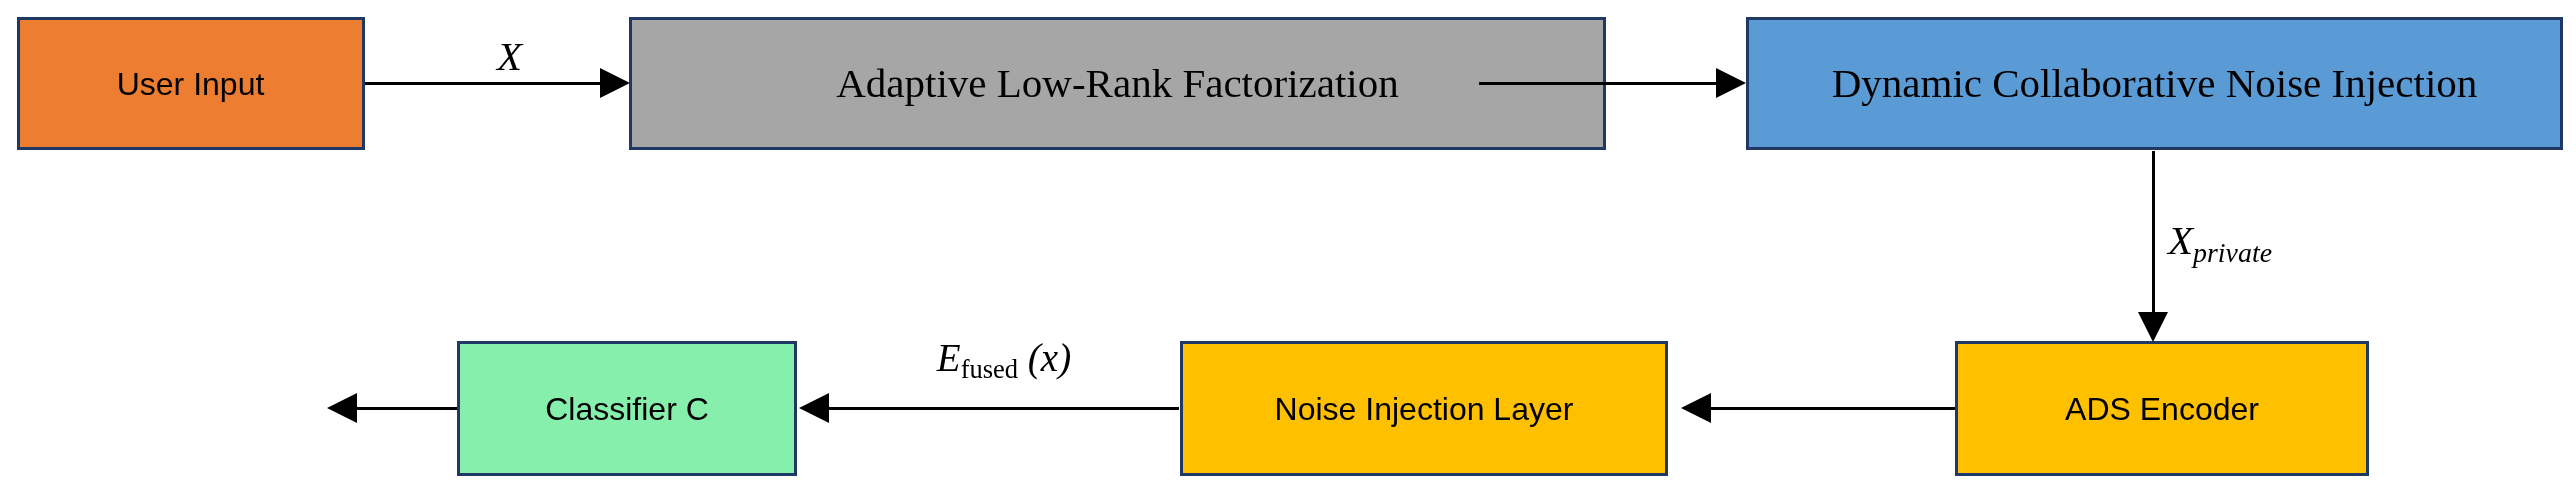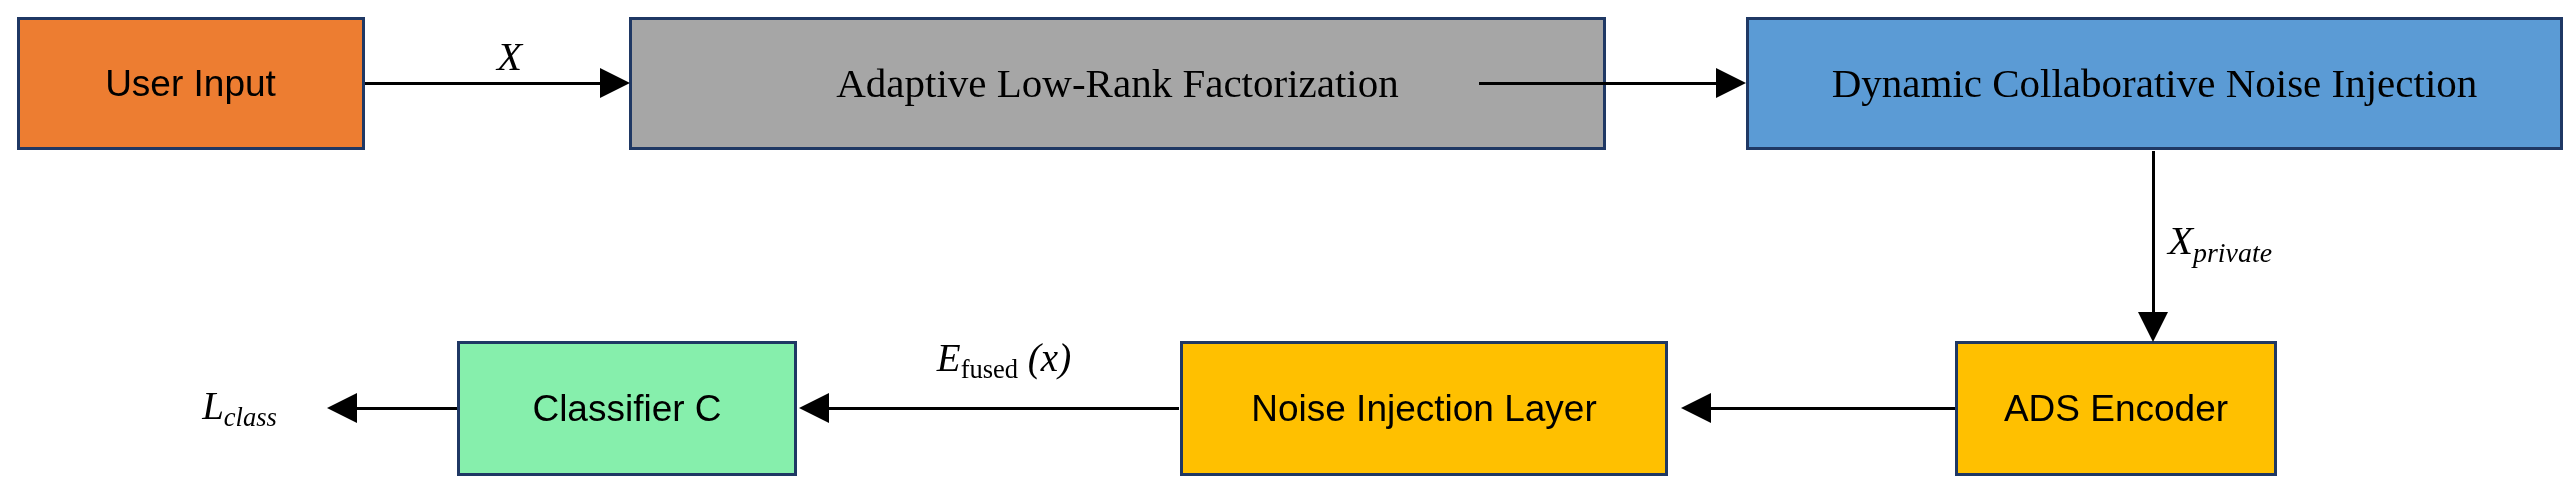--- a/index.html
+++ b/index.html
@@ -2,28 +2,28 @@
 <html style="font-size:12.6px"><head>
 <meta charset="utf-8">
 <style>
   html,body{margin:0;padding:0;background:#ffffff;}
   #stage{position:relative;width:2576px;height:494px;background:#ffffff;overflow:hidden;
          font-family:"Liberation Serif","DejaVu Serif",serif;color:#000;}
   .node{position:absolute;box-sizing:border-box;border:3.9px solid #1F3864;
         display:flex;align-items:center;justify-content:center;text-align:center;}
   .node .lbl{white-space:nowrap;line-height:1;}
   .serif-lbl{font-family:"Liberation Serif","DejaVu Serif",serif;font-size:41px;}
-  .sans-lbl{font-family:"Liberation Sans","DejaVu Sans",sans-serif;font-size:37px;}
+  .sans-lbl{font-family:"Liberation Sans","DejaVu Sans",sans-serif;font-size:32px;}
   
   #n-user{left:16.5px;top:17px;width:348px;height:133px;background:#ED7D31;}
   #n-alrf{left:629px;top:17px;width:977px;height:133px;background:#A6A6A6;}
   #n-dcni{left:1746px;top:17px;width:817px;height:133px;background:#5B9BD5;}
   #n-cls{left:457px;top:341px;width:340px;height:135px;background:#86efac;}
   #n-nil{left:1180px;top:341px;width:488px;height:135px;background:#FFC000;}
-  #n-ads{left:1955px;top:341px;width:322px;height:135px;background:#FFC000;}
+  #n-ads{left:1955px;top:341px;width:414px;height:135px;background:#FFC000;}
   
   .hline{position:absolute;height:3.1px;background:#000;}
   .vline{position:absolute;width:3.1px;background:#000;}
   .head-right{position:absolute;width:0;height:0;border-top:15.7px solid transparent;
               border-bottom:15.7px solid transparent;border-left:30px solid #000;}
   .head-left{position:absolute;width:0;height:0;border-top:15.7px solid transparent;
              border-bottom:15.7px solid transparent;border-right:30px solid #000;}
   .head-down{position:absolute;width:0;height:0;border-left:15.7px solid transparent;
              border-right:15.7px solid transparent;border-top:30px solid #000;}
   
@@ -79,17 +79,15 @@
   <div class="hline" style="left:1710px;top:407px;width:245px;"></div>
   <div class="head-left" style="left:1681px;top:393px;"></div>
 
   <div class="hline" style="left:828px;top:407px;width:351px;"></div>
   <div class="head-left" style="left:799px;top:393px;"></div>
   <div class="math" id="lab-efused">
     <span>E</span><span class="sub-upright">fused</span><span class="tail"> (x)</span></div>
 
   <div class="hline" style="left:357px;top:407px;width:100px;"></div>
   <div class="head-left" style="left:327px;top:393px;"></div>
-  <div class="math" id="lab-lclass">
-    <span>L</span><span class="sub">class</span></div>
 
 </div>
 
 
 </body></html>

